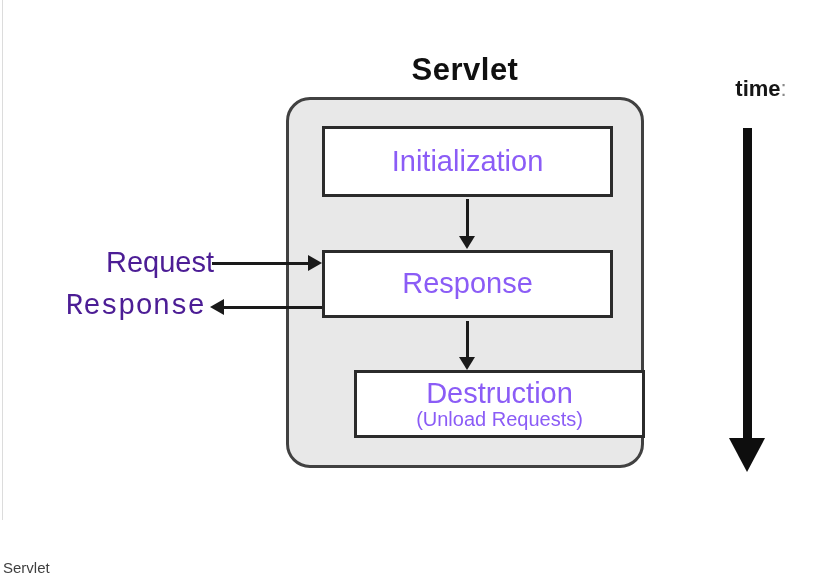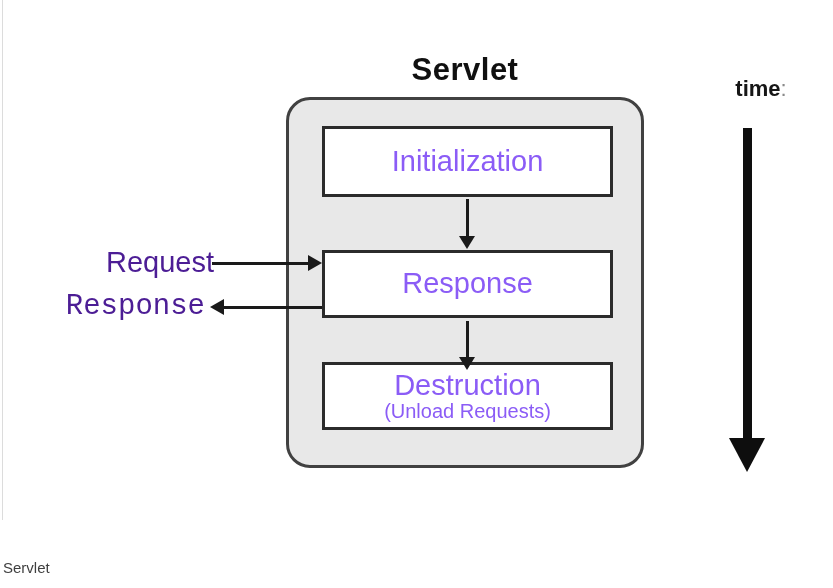--- a/index.html
+++ b/index.html
@@ -53,21 +53,21 @@
     flex-direction: column;
     align-items: center;
     justify-content: center;
     line-height: 1.08;
     color: #8b5cf6;
   }
   .stage-box .main-label  { font-size: 29px; }
   .stage-box .sub-label   { font-size: 20px; }
   .box-init    { top: 126px; height: 71px; }
   .box-service { top: 250px; height: 68px; }
-  .box-destr   { top: 362px; height: 68px; }
+  .box-destr   { top: 370px; height: 68px; margin-left: 32px; }
 
   
   .line { background: #1a1a1a; }
   .v-line-1 { left: 466px; top: 199px; width: 3px; height: 38px; }
   .v-line-2 { left: 466px; top: 321px; width: 3px; height: 37px; }
   .h-line-request  { left: 212px; top: 262px; width: 98px; height: 3px; }
   .h-line-response { left: 224px; top: 306px; width: 98px; height: 3px; }
 
   
   .head-down {

